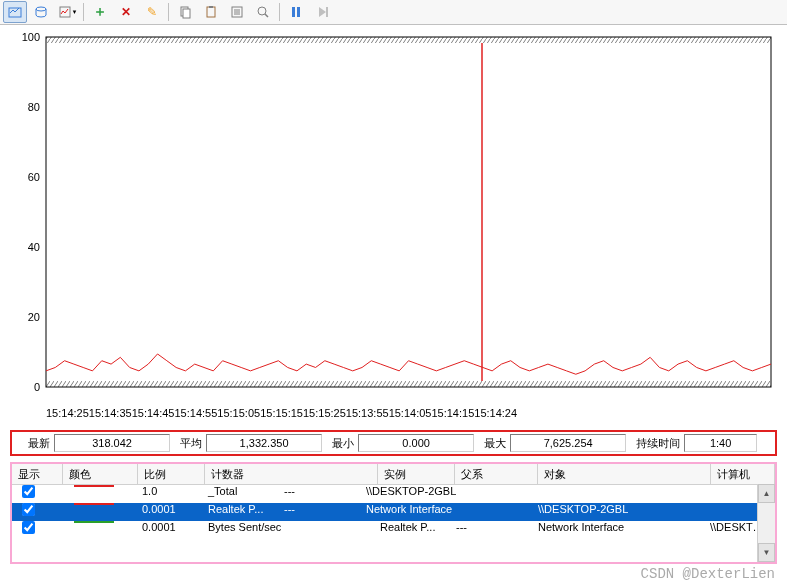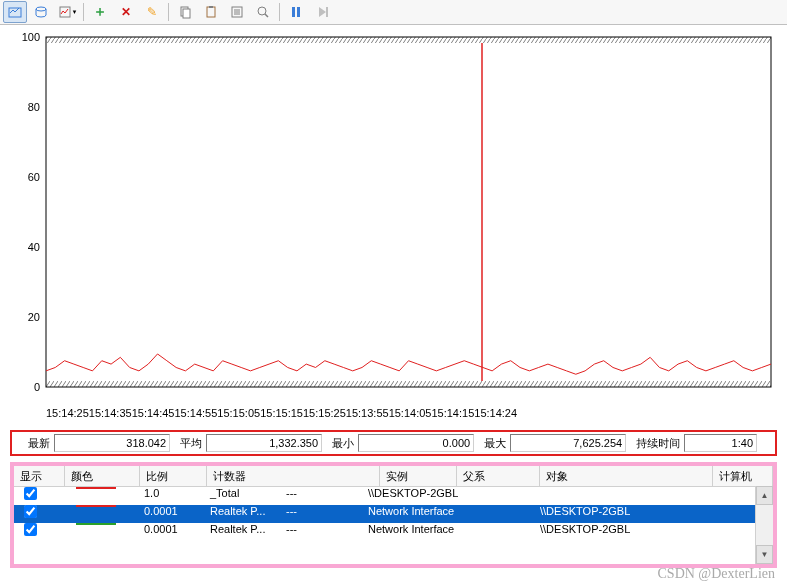--- a/index.html
+++ b/index.html
@@ -6,33 +6,33 @@
 .toolbar{height:24px;border-bottom:1px solid #c0c0c0;display:flex;align-items:center;padding:0 2px;background:#f7f7f7}
 .tbtn{width:22px;height:20px;display:flex;align-items:center;justify-content:center;border:1px solid transparent;margin:0 1px;cursor:pointer;border-radius:2px}
 .tbtn.active{border-color:#7da2ce;background:#d8e6f5}
 .sep{width:1px;height:18px;background:#c0c0c0;margin:0 3px}
 .main{padding:8px 10px 0 10px;position:relative}
 .chart-outer{position:relative;height:395px}
 svg{display:block}
 .xlabels{display:flex;justify-content:flex-start;padding:2px 0 4px 36px;font-size:11px}
 .stats{border:2px solid #e02020;display:flex;align-items:center;padding:2px 12px;margin-top:2px}
 .slabel{padding:0 4px}
-.sval{flex:1;border:1px inset #d0d0d0;background:#fff;height:16px;line-height:16px;text-align:right;padding:0 3px;margin-right:6px;font-size:11px}
-.grid{border:4px solid #f9a8d4;margin:6px 0 0 0;height:98px;overflow:hidden;position:relative}
+.sval{flex:1;border:1px inset #d0d0d0;background:#fff;height:16px;line-height:16px;text-align:center;padding:0 3px;margin-right:6px;font-size:11px}
+.grid{border:2px solid #f9a8d4;margin:6px 0 0 0;height:98px;overflow:hidden;position:relative}
 .ghead{display:flex;background:#f7f7f7;border-bottom:1px solid #d0d0d0;height:20px;align-items:center}
 .gh{padding:0 6px;border-right:1px solid #d0d0d0;height:100%;line-height:20px;overflow:hidden;white-space:nowrap}
 .gbody{}
 .grow{display:flex;height:18px;align-items:flex-start}
 .grow.sel{background:#0a64c8;color:#fff}
 .gc{padding:0 6px;overflow:hidden;white-space:nowrap;text-overflow:ellipsis}
 .ccolor{width:40px;height:2px;margin:0 6px}
 .chk{width:13px;height:13px;margin:0 4px}
 .scroll{position:absolute;right:0;top:20px;bottom:0;width:17px;background:#f0f0f0;border-left:1px solid #d0d0d0}
 .sarrow{height:17px;background:#e5e5e5;border:1px solid #c5c5c5;display:flex;align-items:center;justify-content:center;font-size:8px;color:#555}
-.watermark{position:absolute;right:12px;bottom:4px;font-size:14px;color:#aaa;font-family:Liberation Serif, serif}
+.watermark{position:absolute;right:12px;bottom:4px;font-size:14px;color:#aaa;font-family:Liberation Mono, monospace}
 .c0{width:38px}.c1{width:62px}.c2{width:54px}.c3{width:160px}.c4{width:64px}.c5{width:70px}.c6{width:160px}.c7{flex:1}
 </style>
 </head>
 <body>
 
 <div class="toolbar">
   <div class="tbtn active">
       <svg width="14" height="14">
         <rect x="1" y="3" width="12" height="9" fill="none" stroke="#3a7dd8"></rect>
         <path d="M2 8 l3 -3 l2 2 l4 -4" stroke="#3a7dd8" fill="none"></path>
@@ -183,20 +183,21 @@
           <div class="gc c5">---</div>
           <div class="gc c6">Network Interface</div>
           <div class="gc c7">\\DESKTOP-2GBL</div>
         </div>
         <div class="grow">
           <div class="gc c0"><input type="checkbox" class="chk" checked="" style=""></div>
           <div class="gc c1">
             <div class="ccolor" style="background:#2aa02a"></div>
           </div>
           <div class="gc c2">0.0001</div>
+          <div class="gc c3">Bytes Sent/sec</div>
           <div class="gc c4">Realtek P...</div>
           <div class="gc c5">---</div>
           <div class="gc c6">Network Interface</div>
           <div class="gc c7">\\DESKTOP-2GBL</div>
         </div>
       </div>
     <div class="scroll">
       <div class="sarrow">▲</div>
       <div style="position:absolute;bottom:0;left:0;right:0">
           <div class="sarrow">▼</div>

